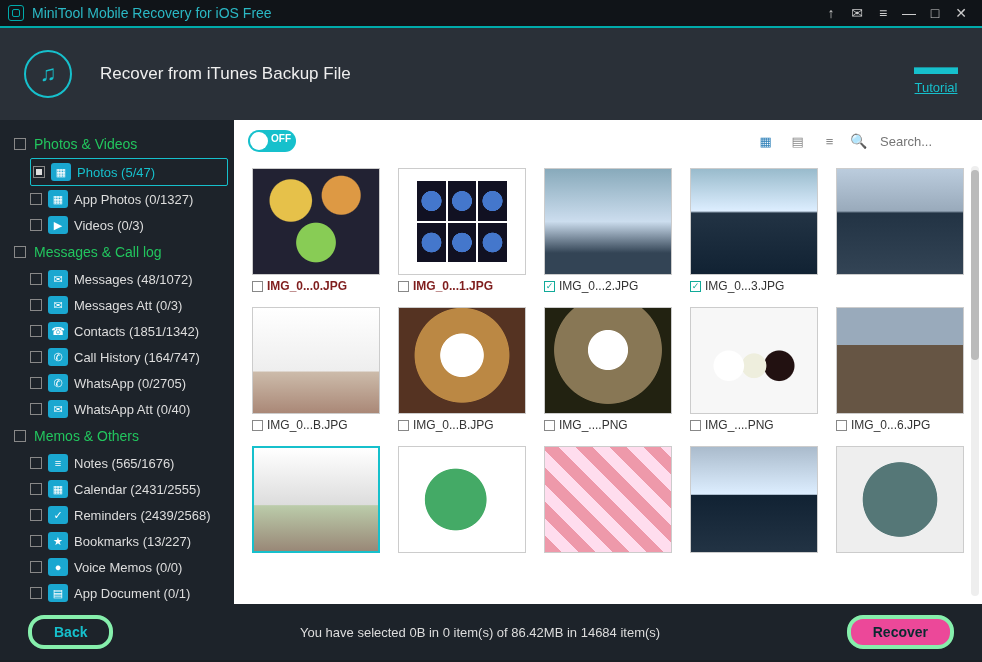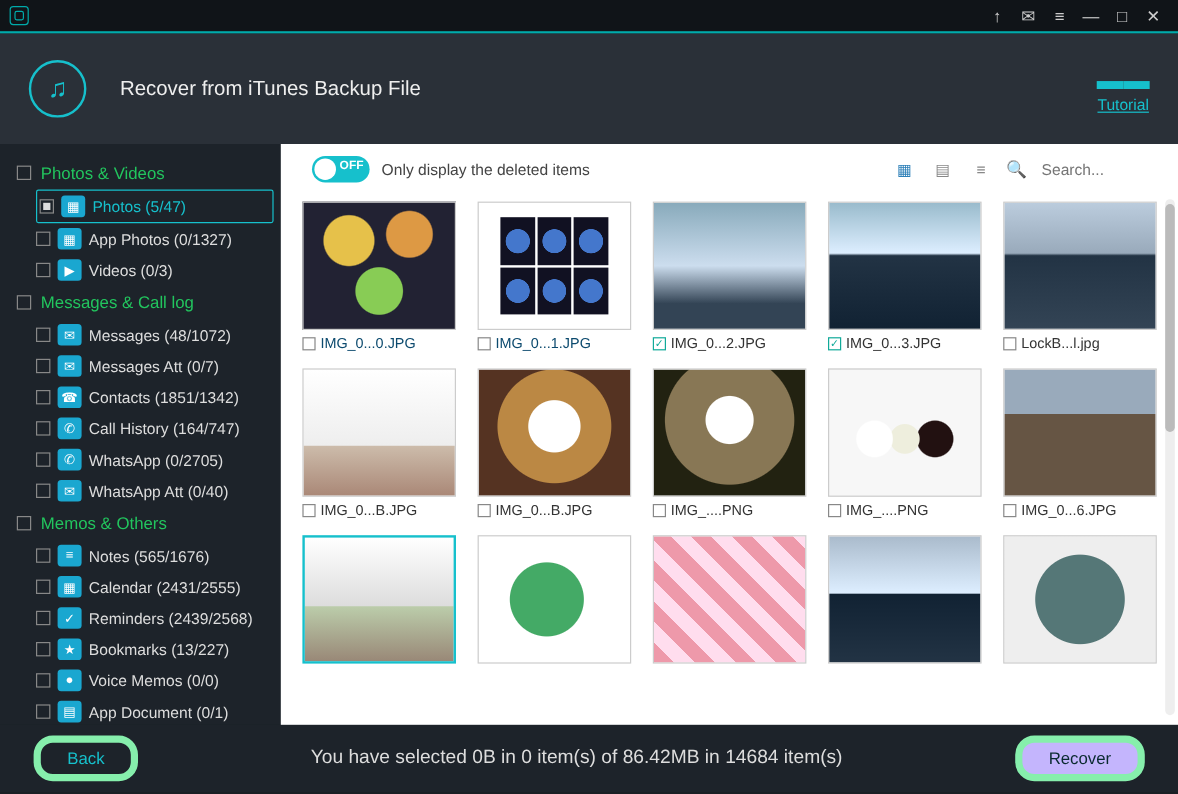--- a/index.html
+++ b/index.html
@@ -25,49 +25,49 @@
 .group-hdr .cat-cb { width:12px; height:12px; border:1px solid #888; margin-right:8px; }
 .items { padding-left: 20px; }
 .item { display:flex; align-items:center; height: 26px; color:#ddd; font-size:13px; cursor:pointer; }
 .item .cb { width:12px; height:12px; border:1px solid #888; margin-right:6px; display:flex; align-items:center; justify-content:center;}
 .item .cb.partial::after{content:"";width:6px;height:6px;background:#ddd;}
 .item .ic { width:20px; height:18px; background:#1aa7d0; border-radius:3px; margin-right:6px; display:flex; align-items:center; justify-content:center; color:#fff; font-size:11px; }
 .item.active { border:1px solid #16c0cc; border-radius:2px; padding:0 2px; height:28px;}
 .item.active .label { color:#16c0cc; }
 
 .main { flex:1; background:#fff; display:flex; flex-direction:column; position:relative; }
-.toolbar { height: 42px; display:flex; align-items:center; padding: 0 26px; gap:10px; }
+.toolbar { height: 42px; display:flex; align-items:center; padding: 0 14px; gap:10px; }
 .toggle { width:48px; height:22px; background:#16c0cc; border-radius:11px; position:relative; }
 .toggle .knob { width:18px; height:18px; background:#fff; border-radius:50%; position:absolute; left:2px; top:2px; }
 .toggle .off { position:absolute; right:5px; top:3px; color:#fff; font-size:10px; font-weight:bold;}
 .tb-lbl { color:#444; font-size:13px; }
 .tb-spacer{flex:1;}
 .viewbtn { width:22px; height:22px; display:flex; align-items:center; justify-content:center; color:#888; cursor:pointer;}
 .viewbtn.active{color:#2c7fb8;}
 .search { border:none; outline:none; font-size:13px; color:#1d4ed8; width:90px; padding:2px;}
 .mag { color:#888; font-size:14px;}
 
 .grid-wrap { flex:1; overflow:hidden; position:relative; padding: 6px 18px 0 18px;}
 .grid { display:grid; grid-template-columns: repeat(5, 128px); gap: 10px 10px; justify-content: space-between;}
 .cell { width:128px; }
 .thumb { width:128px; height:107px; border:1px solid #ccc; background:#f4f4f4; position:relative; overflow:hidden;}
 .thumb.sel{border:2px solid #16c0cc;}
 .cap { display:flex; align-items:center; height:22px; font-size:12px; color:#333; }
 .cap .ck { width:11px; height:11px; border:1px solid #888; margin-right:4px; display:inline-flex; align-items:center; justify-content:center; font-size:9px;}
-.cap.deleted .fn{ color:#0c4a6e; }
+.cap.deleted .fn{ color:#7f1d1d;font-weight:bold; }
 .cap.recov .ck{ color:#1a9; border-color:#1a9;}
 .cap .fn{ white-space:nowrap; overflow:hidden; text-overflow:ellipsis; max-width:108px;}
 
 .scroll { position:absolute; right:3px; top:46px; width:8px; height:430px; background:#eee; border-radius:4px;}
 .scroll .th { width:8px; height:190px; background:#bbb; border-radius:4px; margin-top:4px;}
 
 .footer { height: 56px; background:#1d232a; display:flex; align-items:center; padding:0 28px; }
-.btn { border:6px solid #86efac; color:#16c0cc; background:transparent; border-radius:16px; padding:5px 22px; font-size:14px; cursor:pointer; font-weight:normal;}
-.btn.primary{ background:#c4b5fd; color:#0a2a30;}
-.status { flex:1; text-align:center; color:#ddd; font-size:16px;}
+.btn { border:4px solid #86efac; color:#16c0cc; background:transparent; border-radius:16px; padding:5px 22px; font-size:14px; cursor:pointer; font-weight:bold;}
+.btn.primary{ background:#ec4899; color:#0a2a30;}
+.status { flex:1; text-align:center; color:#ddd; font-size:13px;}
 
 
 .t-food{background:radial-gradient(circle at 30% 30%,#e6c14a 18%,transparent 19%),radial-gradient(circle at 70% 25%,#d94 16%,transparent 17%),radial-gradient(circle at 50% 70%,#8c5 20%,transparent 21%),#223;}
 .t-grid6{display:grid;grid-template-columns:1fr 1fr 1fr;grid-template-rows:1fr 1fr;gap:2px;padding:12px 18px;background:#fff;}
 .t-grid6 div{background:radial-gradient(circle,#47c 40%,#112 42%);}
 .t-sky{background:linear-gradient(#8ab 0%,#cde 50%,#345 80%);}
 .t-sea{background:linear-gradient(#9bc 0%,#def 40%,#234 42%,#123 100%);}
 .t-wave{background:linear-gradient(#bcd 0%,#9ab 40%,#234 42%,#345 100%);}
 .t-room{background:linear-gradient(#fff 0%,#eee 60%,#cba 61%,#a87 100%);}
 .t-dog1{background:radial-gradient(circle at 50% 45%,#fff 25%,#b84 26% 55%,#532 56%);}
@@ -78,20 +78,21 @@
 .t-plant{background:radial-gradient(circle at 45% 50%,#4a6 35%,#fff 36%);}
 .t-pops{background:repeating-linear-gradient(45deg,#e9a 0 12px,#fde 12px 24px);}
 .t-ocean{background:linear-gradient(#abc 0%,#def 45%,#123 46%,#234 100%);}
 .t-bush{background:radial-gradient(circle at 50% 50%,#577 45%,#eee 46%);}
 </style>
 </head>
 <body>
 
 <div class="titlebar">
   <div class="logo"></div>
+  <div class="title">MiniTool Mobile Recovery for iOS Free</div>
   <div class="spacer"></div>
   <div class="icn">↑</div>
   <div class="icn">✉</div>
   <div class="icn">≡</div>
   <div class="icn">—</div>
   <div class="icn">□</div>
   <div class="icn">✕</div>
 </div>
 
 <div class="header">
@@ -132,21 +133,21 @@
       </div>
       <div class="items">
         <div class="item">
           <span class="cb"></span>
           <span class="ic">✉</span>
           <span class="label">Messages (48/1072)</span>
         </div>
         <div class="item">
           <span class="cb"></span>
           <span class="ic">✉</span>
-          <span class="label">Messages Att (0/7)</span>
+          <span class="label">Messages Att (0/3)</span>
         </div>
         <div class="item">
           <span class="cb"></span>
           <span class="ic">☎</span>
           <span class="label">Contacts (1851/1342)</span>
         </div>
         <div class="item">
           <span class="cb"></span>
           <span class="ic">✆</span>
           <span class="label">Call History (164/747)</span>
@@ -199,21 +200,20 @@
         </div>
       </div>
     </div>
 
   <div class="main">
     <div class="toolbar">
       <div class="toggle">
         <div class="knob"></div>
         <span class="off">OFF</span>
       </div>
-      <span class="tb-lbl">Only display the deleted items</span>
       <div class="tb-spacer"></div>
       <div class="viewbtn active">▦</div>
       <div class="viewbtn">▤</div>
       <div class="viewbtn">≡</div>
       <span class="mag">🔍</span>
       <input class="search" placeholder="Search..." style="">
     </div>
 
     <div class="grid-wrap">
       <div class="grid" id="grid">
@@ -247,24 +247,20 @@
           </div>
           <div class="cell">
             <div class="thumb t-sea"></div>
             <div class="cap recov">
               <span class="ck">✓</span>
               <span class="fn">IMG_0...3.JPG</span>
             </div>
           </div>
           <div class="cell">
             <div class="thumb t-wave"></div>
-            <div class="cap ">
-              <span class="ck"></span>
-              <span class="fn">LockB...l.jpg</span>
-            </div>
           </div>
           <div class="cell">
             <div class="thumb t-room"></div>
             <div class="cap ">
               <span class="ck"></span>
               <span class="fn">IMG_0...B.JPG</span>
             </div>
           </div>
           <div class="cell">
             <div class="thumb t-dog1"></div>

